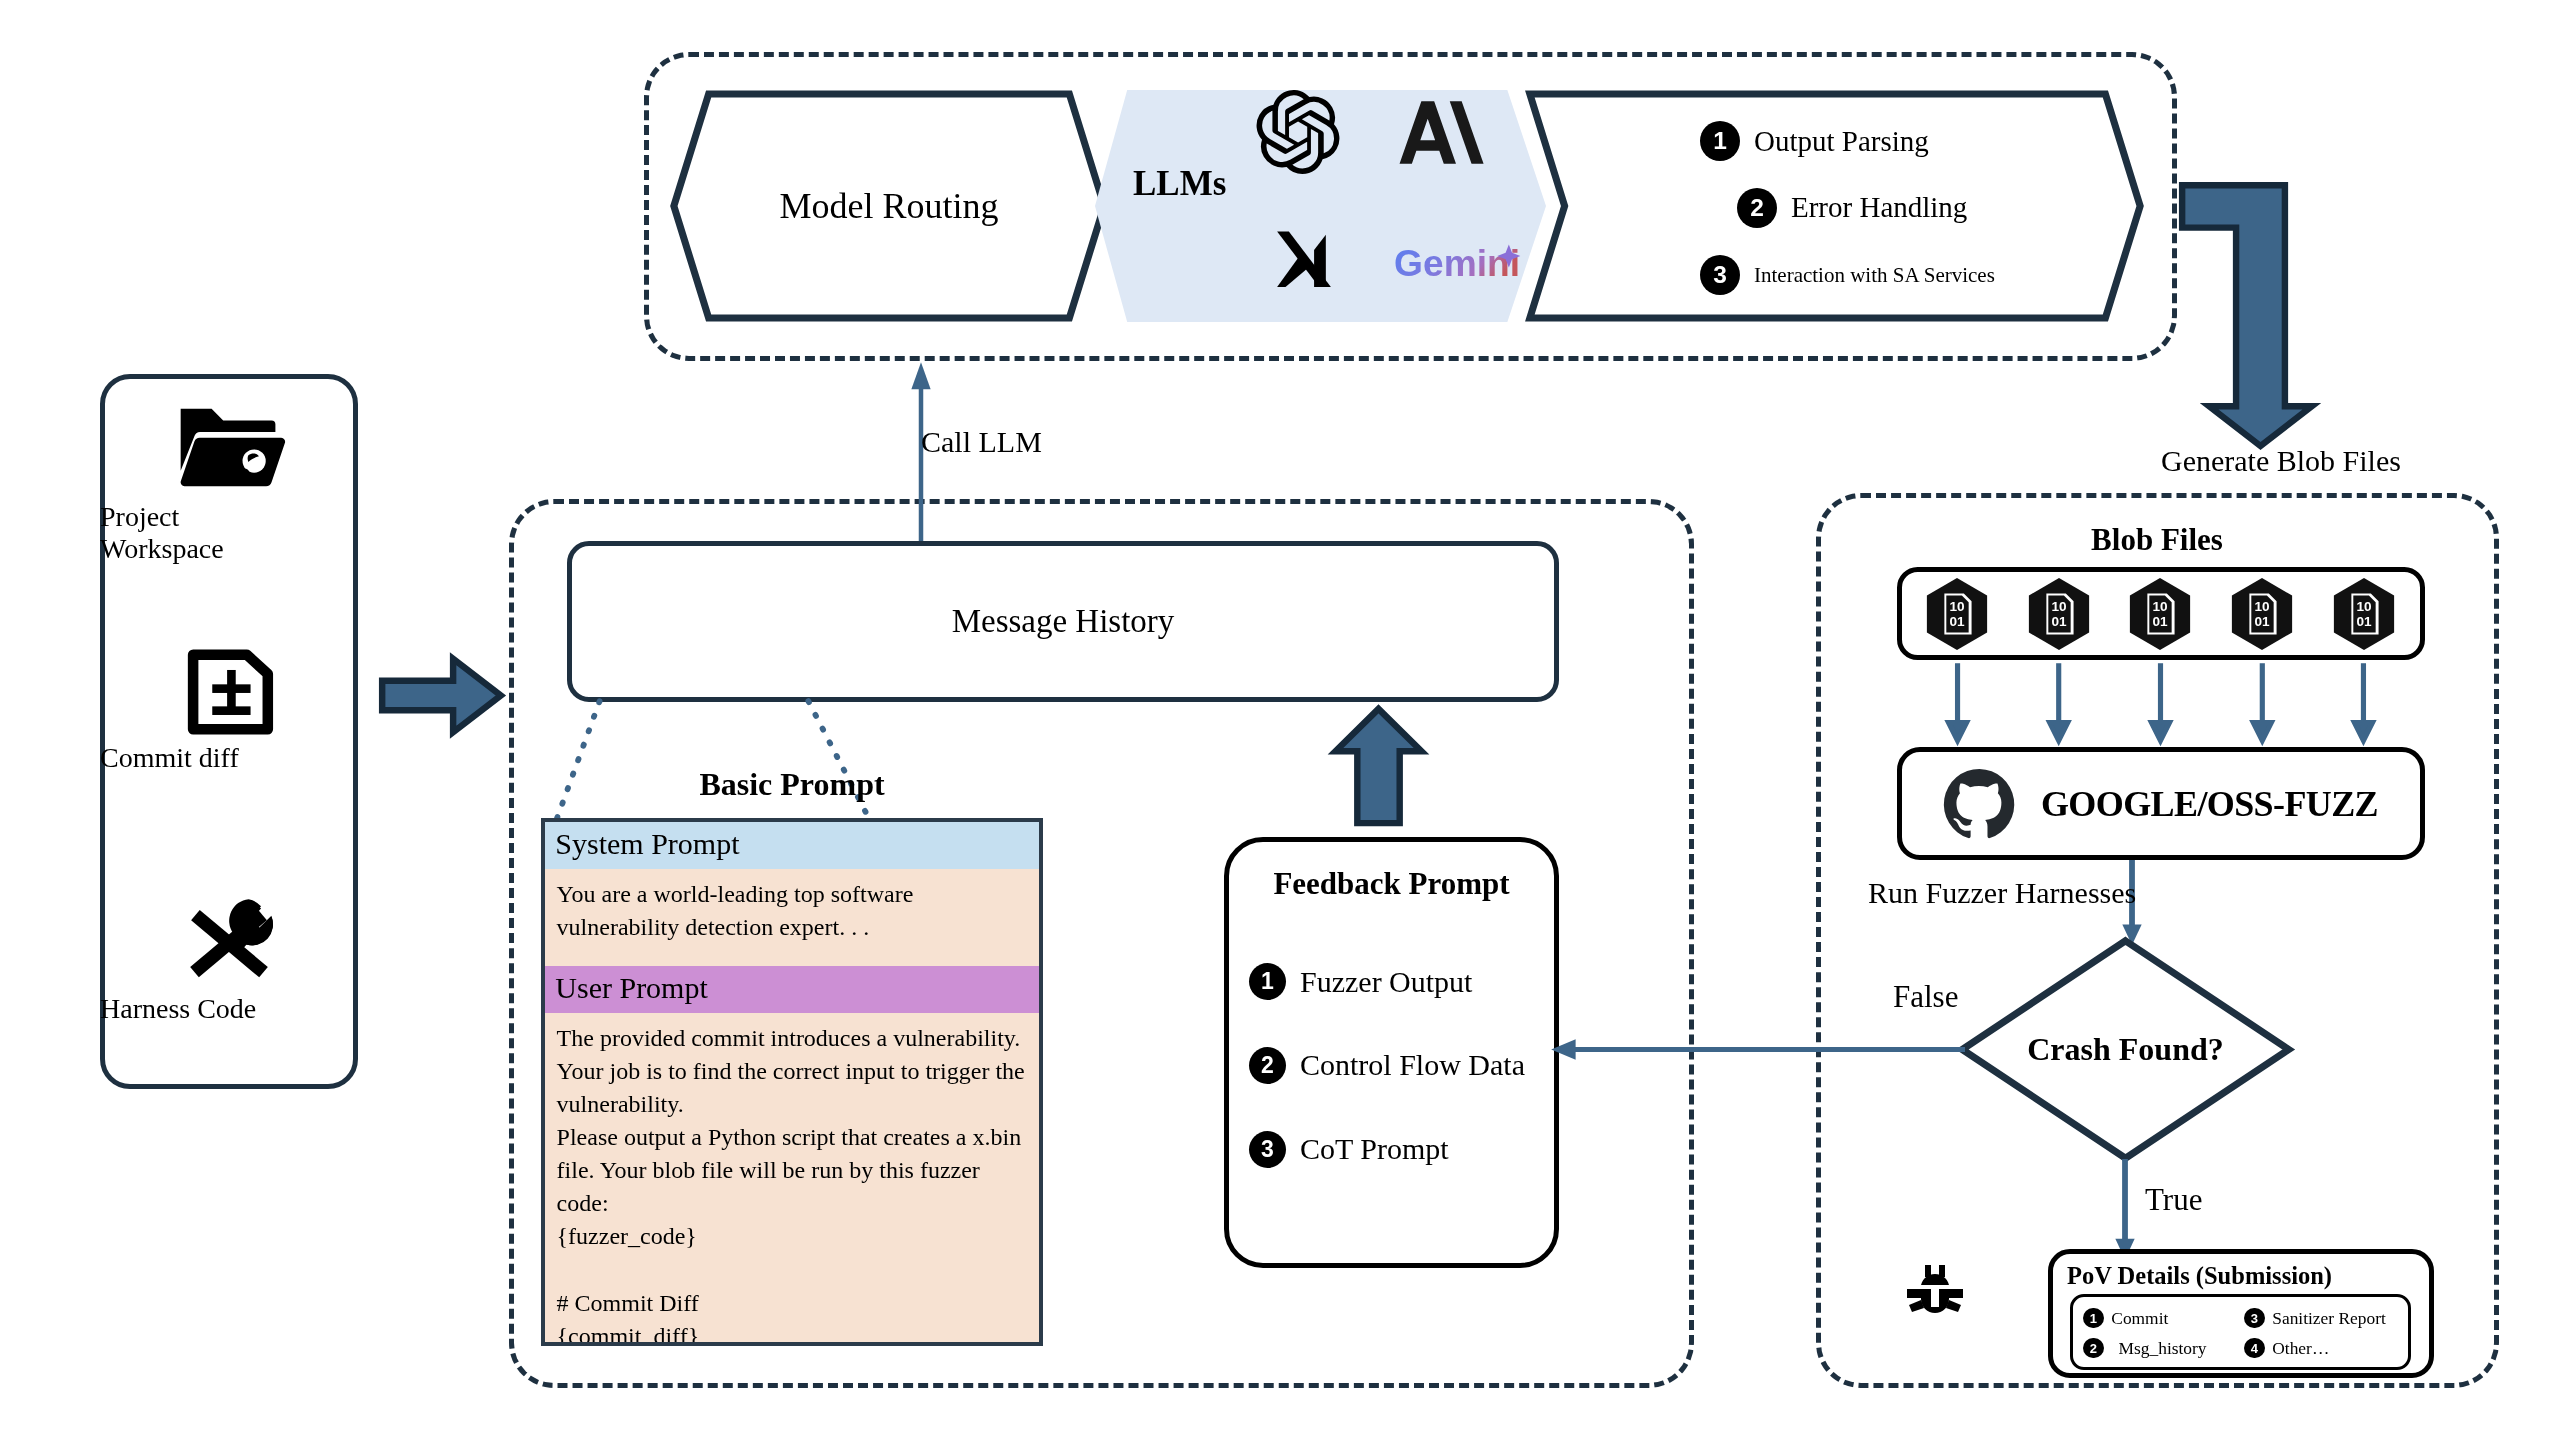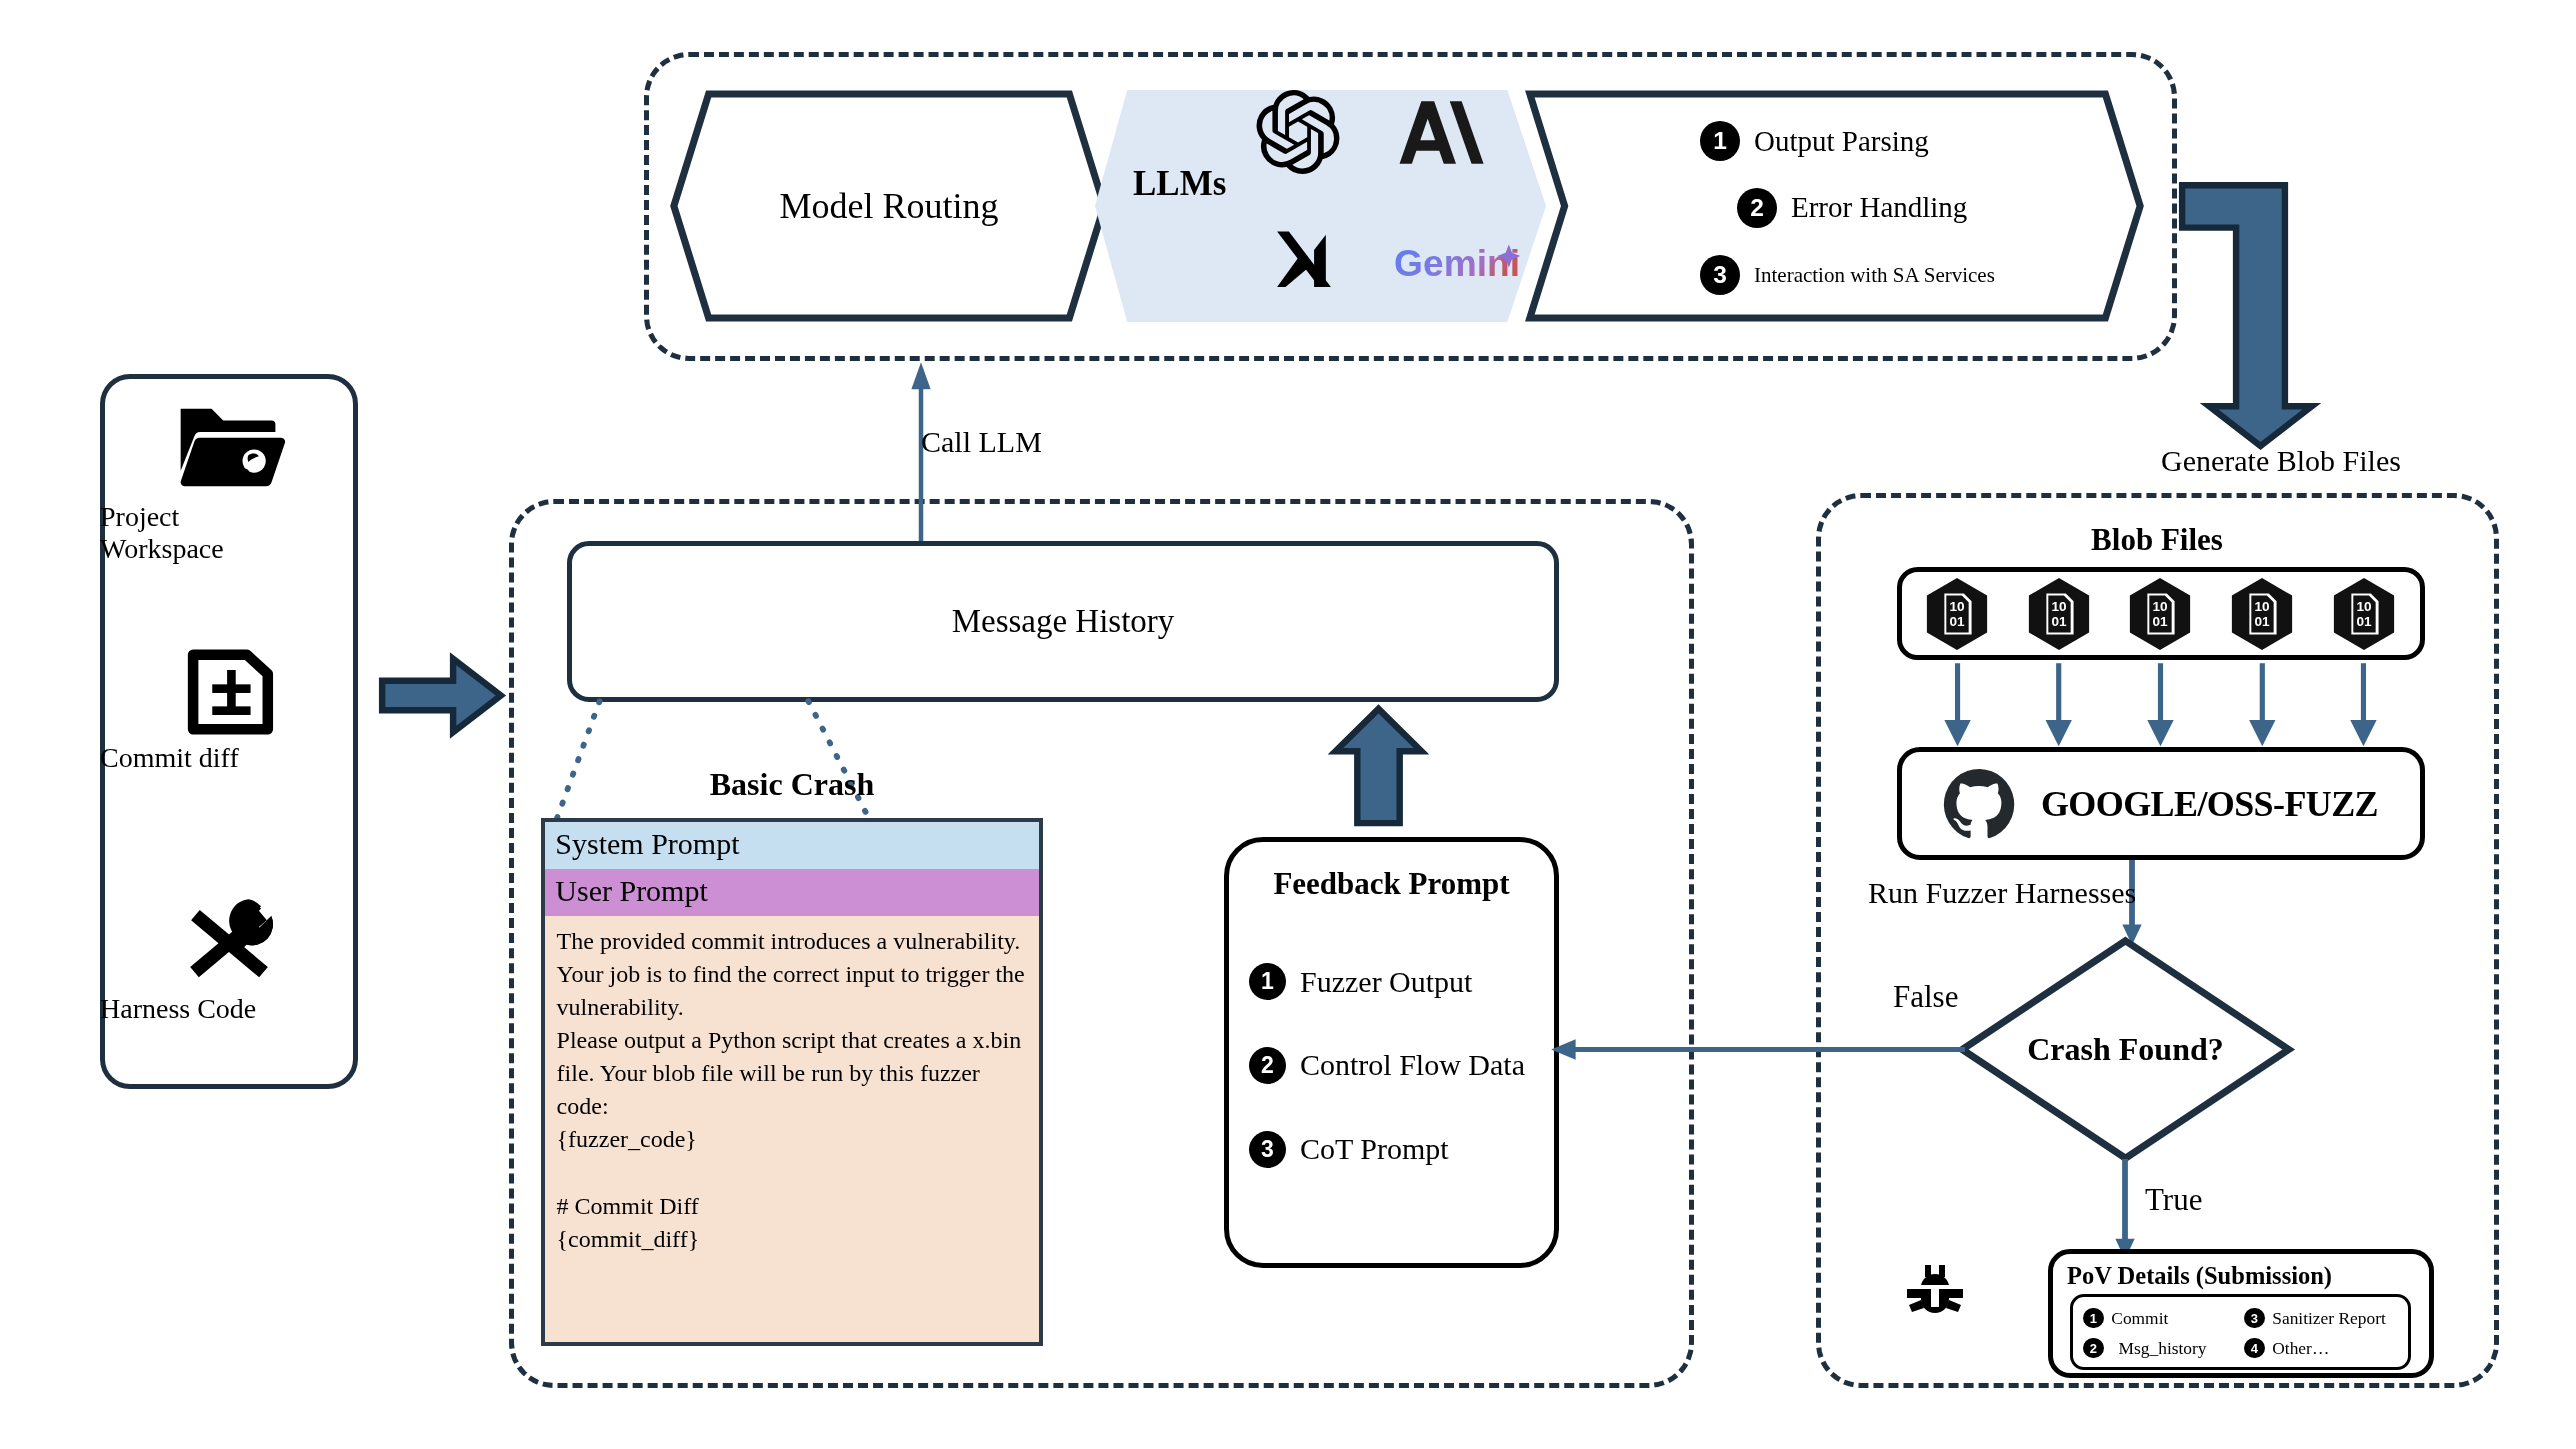--- a/index.html
+++ b/index.html
@@ -176,24 +176,25 @@
     <line x1="20" y1="280" x2="20" y2="36" stroke="#3d6589" stroke-width="7"></line>
     <polygon points="20,2 35,44 5,44" fill="#3d6589"></polygon>
   </svg>
   <div class="abs" style="left:921px; top:425px; font-size:30px;">Call LLM</div>
 
   <svg class="abs" style="left:528px; top:696px;" width="580" height="167" viewBox="0 0 900 260">
     <line x1="110" y1="8" x2="22" y2="250" stroke="#3d6589" stroke-width="9" stroke-dasharray="2 22" stroke-linecap="round"></line>
     <line x1="435" y1="8" x2="560" y2="250" stroke="#3d6589" stroke-width="9" stroke-dasharray="2 22" stroke-linecap="round"></line>
   </svg>
 
-  <div class="abs ctr bold" style="left:541px; top:766px; width:502px; font-size:32px;">Basic Crash</div>
+  <div class="abs ctr bold" style="left:541px; top:766px; width:502px; font-size:32px;">Basic Prompt</div>
 
   <div class="prompt-card" style="left:541px; top:818px; width:502px; height:528px;">
     <div class="pc-head" style="background:#c5dff0;">System Prompt</div>
+    <div class="pc-body" style="min-height:97px;">You are a world-leading top software vulnerability detection expert. . .</div>
     <div class="pc-head" style="background:#cc8fd4;">User Prompt</div>
     <div class="pc-body">The provided commit introduces a vulnerability. Your job is to find the correct input to trigger the vulnerability.
 Please output a Python script that creates a x.bin file. Your blob file will be run by this fuzzer code:
 {fuzzer_code}
 
 # Commit Diff
 {commit_diff}</div>
   </div>
 
   <div class="solid-box-black" style="left:1224px; top:837px; width:335px; height:431px; border-radius:39px;"></div>

